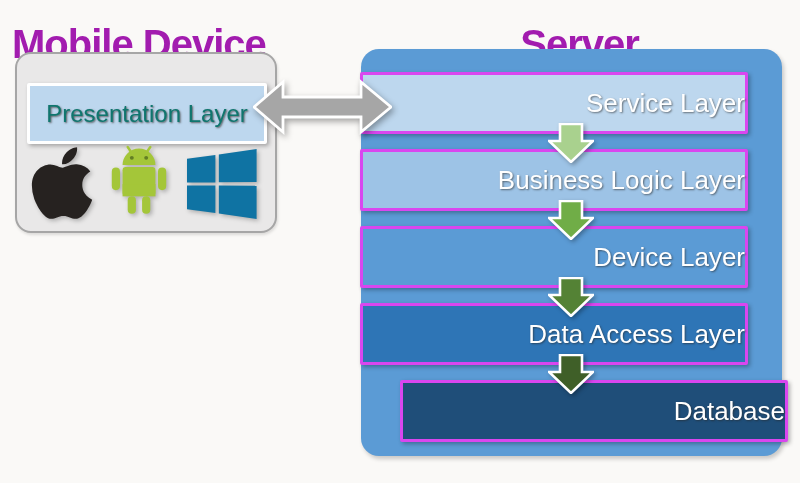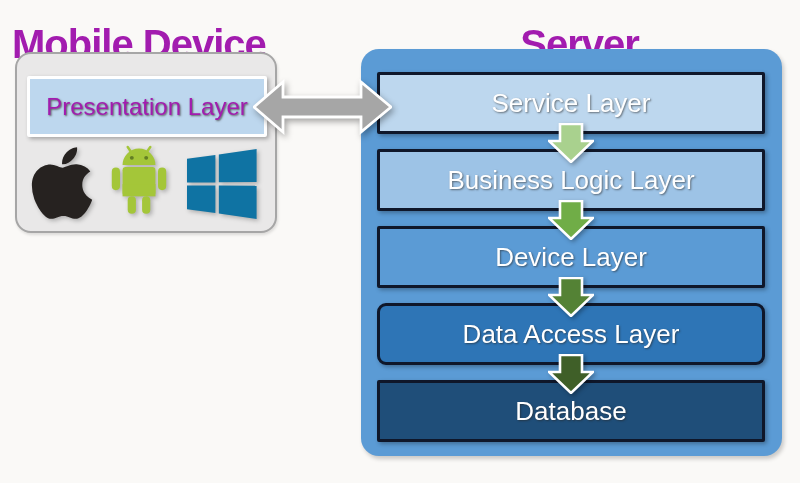--- a/index.html
+++ b/index.html
@@ -26,60 +26,60 @@
   .title-server{left:369px;width:421px;text-align:center;}
 
   .mobile-box{
     position:absolute;left:15px;top:52px;
     width:262px;height:181px;
     border:2px solid #a6a6a6;border-radius:16px;
     box-sizing:border-box;
     box-shadow:1px 2px 3px rgba(0,0,0,0.12);
   }
   .presentation-box{
-    position:absolute;left:27px;top:76px;
+    position:absolute;left:27px;top:83px;
     width:240px;height:61px;
     border:3px solid #ffffff;border-radius:2px;
     box-sizing:border-box;
     box-shadow:2px 2px 4px rgba(0,0,0,0.3);
     text-align:center;
-    font-size:24px;line-height:55px;color:#a21caf;
+    font-size:24px;line-height:55px;color:#0f766e;
     text-shadow:1px 1px 2px rgba(70,70,70,0.85);
     white-space:nowrap;
   }
   .platform-icon{
     position:absolute;
     filter:drop-shadow(2px 2px 2px rgba(0,0,0,0.25));
   }
   .icon-apple{left:31px;top:142px;}
   .icon-android{left:108px;top:145px;}
   .icon-windows{left:186px;top:149px;}
 
   .server-box{
     position:absolute;left:361px;top:49px;
     width:421px;height:407px;
     border-radius:18px;
     box-shadow:2px 3px 4px rgba(0,0,0,0.2);
   }
   .layer{
-    position:absolute;left:377px;
+    position:absolute;left:360px;
     width:388px;height:62px;
-    border:3px solid #0f172a;border-radius:2px;
+    border:3px solid #d946ef;border-radius:2px;
     box-sizing:border-box;
     box-shadow:2px 2px 4px rgba(0,0,0,0.3);
-    text-align:center;
+    text-align:right;
     font-size:26px;line-height:56px;color:#ffffff;
     text-shadow:1px 1px 2px rgba(40,40,40,0.6);
     white-space:nowrap;
   }
   .layer-0{top:72px;}
   .layer-1{top:149px;}
   .layer-2{top:226px;}
-  .layer-3{top:303px;border-radius:9px;}
-  .layer-4{top:380px;}
+  .layer-3{top:303px;}
+  .layer-4{top:380px;margin-left:40px;}
 
   .flow-arrow{
     position:absolute;left:548px;width:46px;height:40px;
     filter:drop-shadow(2px 2px 2px rgba(0,0,0,0.3));
     z-index:5;
   }
   .flow-arrow-0{top:123px;}
   .flow-arrow-1{top:200px;}
   .flow-arrow-2{top:277px;}
   .flow-arrow-3{top:354px;}

